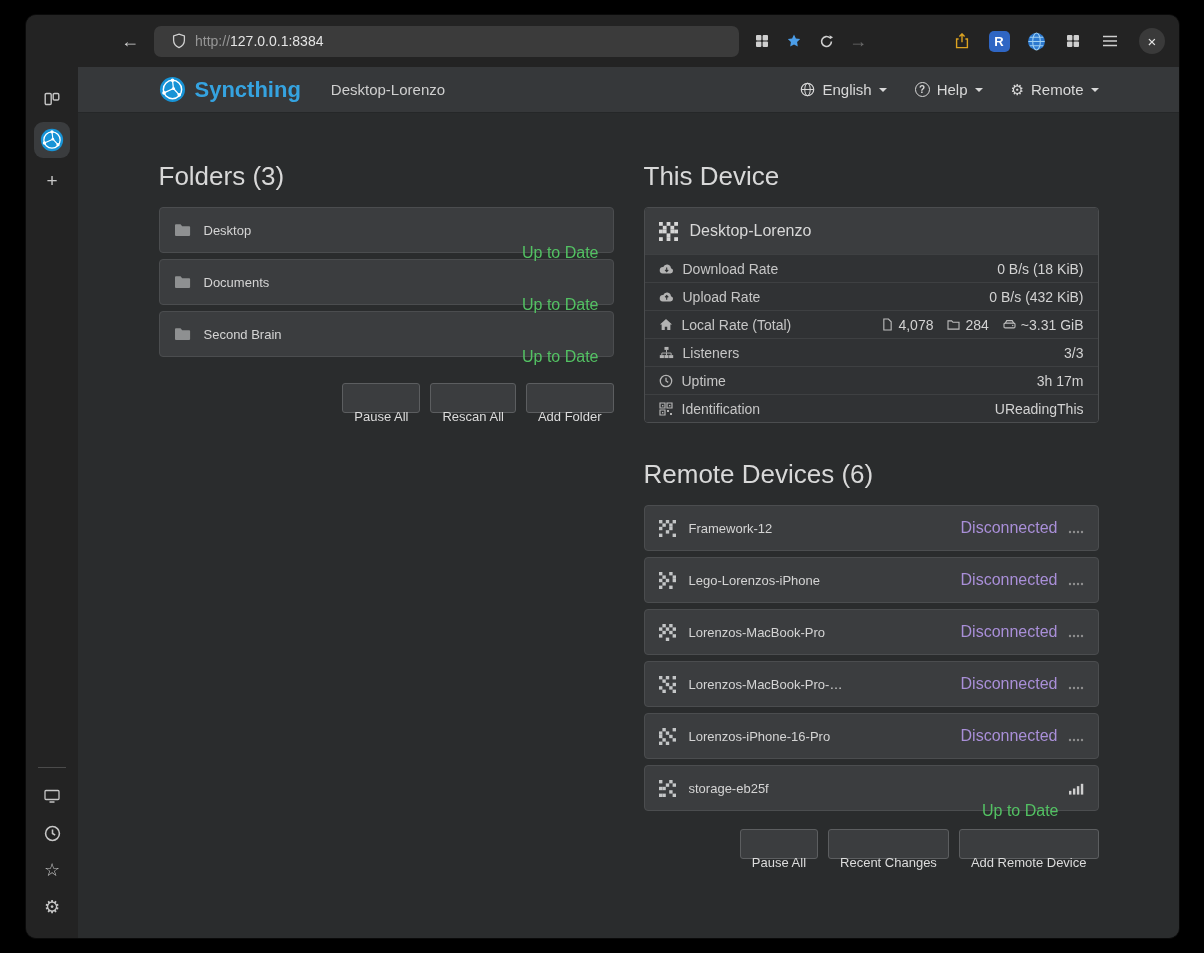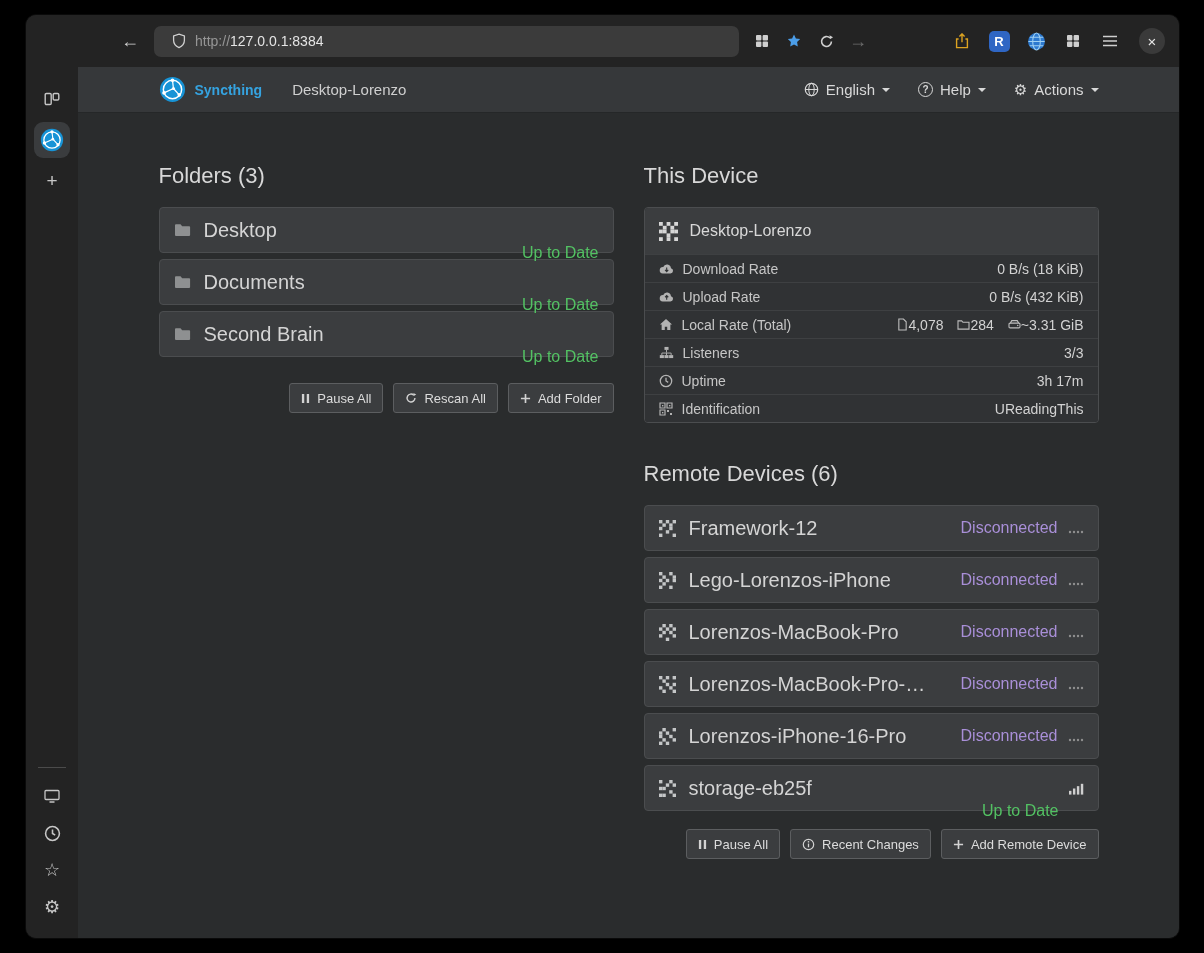--- a/index.html
+++ b/index.html
@@ -55,63 +55,63 @@
     margin-bottom:5px; font-size:19px;
   }
   .side-btn.active { background:#3a3c3e; }
   .side-bottom { margin-top:auto; display:flex; flex-direction:column; align-items:center; padding-bottom:10px; }
   .side-divider { width:28px; height:1px; background:#4b4b4b; margin:8px 0 12px; }
   .side-bottom .side-btn { width:32px; height:32px; font-size:18px; }
   
   .webview { flex:1; background:#2a2c2d; display:flex; flex-direction:column; overflow:hidden; }
   .navbar { height:46px; flex:0 0 auto; background:#36383a; border-bottom:1px solid #252728; }
   .navbar-inner { width:940px; margin:0 auto; height:100%; display:flex; align-items:center; }
-  .brand { font-size:14px; font-weight:bold; color:#35a3e0; margin-left:9px; }
+  .brand { font-size:22px; font-weight:bold; color:#35a3e0; margin-left:9px; }
   .page-title { margin-left:30px; font-size:15px; color:#cfcfcf; }
   .menus { margin-left:auto; display:flex; gap:28px; }
   .menu { display:flex; align-items:center; gap:7px; color:#d8d8d8; font-size:15px; cursor:default; }
   .caret { width:0; height:0; border-left:4px solid transparent; border-right:4px solid transparent; border-top:4.5px solid #d8d8d8; }
   .qmark {
     width:15px; height:15px; border:1.4px solid #d8d8d8; border-radius:50%;
     display:flex; align-items:center; justify-content:center; font-size:10px; font-weight:bold;
   }
   .content { flex:1; overflow:hidden; }
   .container { width:940px; margin:0 auto; display:flex; gap:30px; }
   .col { width:455px; }
-  h2.section { font-size:22px; line-height:30px; font-weight:400; color:#d8d8d8; margin:48px 0 16px; }
+  h2.section { font-size:26px; line-height:30px; font-weight:400; color:#d8d8d8; margin:48px 0 16px; }
   h2.section.second { margin-top:36px; }
   
   .row-card {
     height:46px; background:#3b3d3f; border:1px solid #4b4d4f; border-radius:4px;
     display:flex; align-items:center; padding:0 14px; margin-bottom:6px; cursor:default;
   }
-  .row-name { font-size:20px; color:#d4d4d4; margin-left:13px; white-space:nowrap; overflow:hidden; text-overflow:ellipsis; max-width:258px; }
+  .row-name { font-size:13px; color:#d4d4d4; margin-left:13px; white-space:nowrap; overflow:hidden; text-overflow:ellipsis; max-width:258px; }
   .row-end { margin-left:auto; display:flex; align-items:center; gap:10px; font-size:16px; }
   .green { color:#53c163;margin-top:45px; }
   .purple { color:#a98fd8; }
   .blue { color:#4fa7de; }
   .panel { border:1px solid #4b4d4f; border-radius:4px; overflow:hidden; }
   .panel-head { height:46px; background:#3b3d3f; display:flex; align-items:center; gap:12px; padding:0 14px; }
   .panel-head .dev-name { font-size:16px; color:#d8d8d8; }
   .info-row {
     height:28px; background:#303234; border-top:1px solid #3e4042;
     display:flex; align-items:center; padding:0 14px; font-size:14px;
   }
   .info-label { display:flex; align-items:center; gap:9px; color:#c6c6c6; }
   .info-label svg { color:#b3b3b3; }
   .info-value { margin-left:auto; color:#d2d2d2; display:flex; align-items:center; }
-  .ls-seg { display:inline-flex; align-items:center; margin-left:14px; color:#d2d2d2; }
+  .ls-seg { display:inline-flex; align-items:center; gap:5px; margin-left:14px; color:#d2d2d2; }
   .ls-seg svg { color:#bdbdbd; }
   
   .btn-row { display:flex; justify-content:flex-end; gap:10px; margin-top:26px; }
   .btn-row.devices { margin-top:18px; }
   .btn {
     height:30px; background:#3b3d3f; border:1px solid #5c5e60; border-radius:3px;
     color:#dcdcdc; font-size:13px; font-family:"Liberation Sans",sans-serif;
-    display:inline-flex; align-items:center; gap:7px; padding:0 11px; cursor:default;
+    display:inline-flex; align-items:center; gap:25px; padding:0 11px; cursor:default;flex-direction:column;
   }
   .btn svg { color:#d2d2d2; }
   .identicon { color:#c4c6c7; display:flex; }
   .folder-glyph { color:#8e9091; display:flex; }
   svg { display:block; }
 </style>
 </head>
 <body>
 
 <div class="window">
@@ -256,21 +256,21 @@
             </div>
             <div class="menu">
               <span class="qmark">
                   <span>?</span>
                 </span>
               <span>Help</span>
               <i class="caret"></i>
             </div>
             <div class="menu">
               <span style="font-size:15px;">⚙</span>
-              <span>Actions</span>
+              <span>Remote</span>
               <i class="caret"></i>
             </div>
           </div>
         </div>
       </div>
 
       <div class="content">
         <div class="container">
 
           <div class="col">

